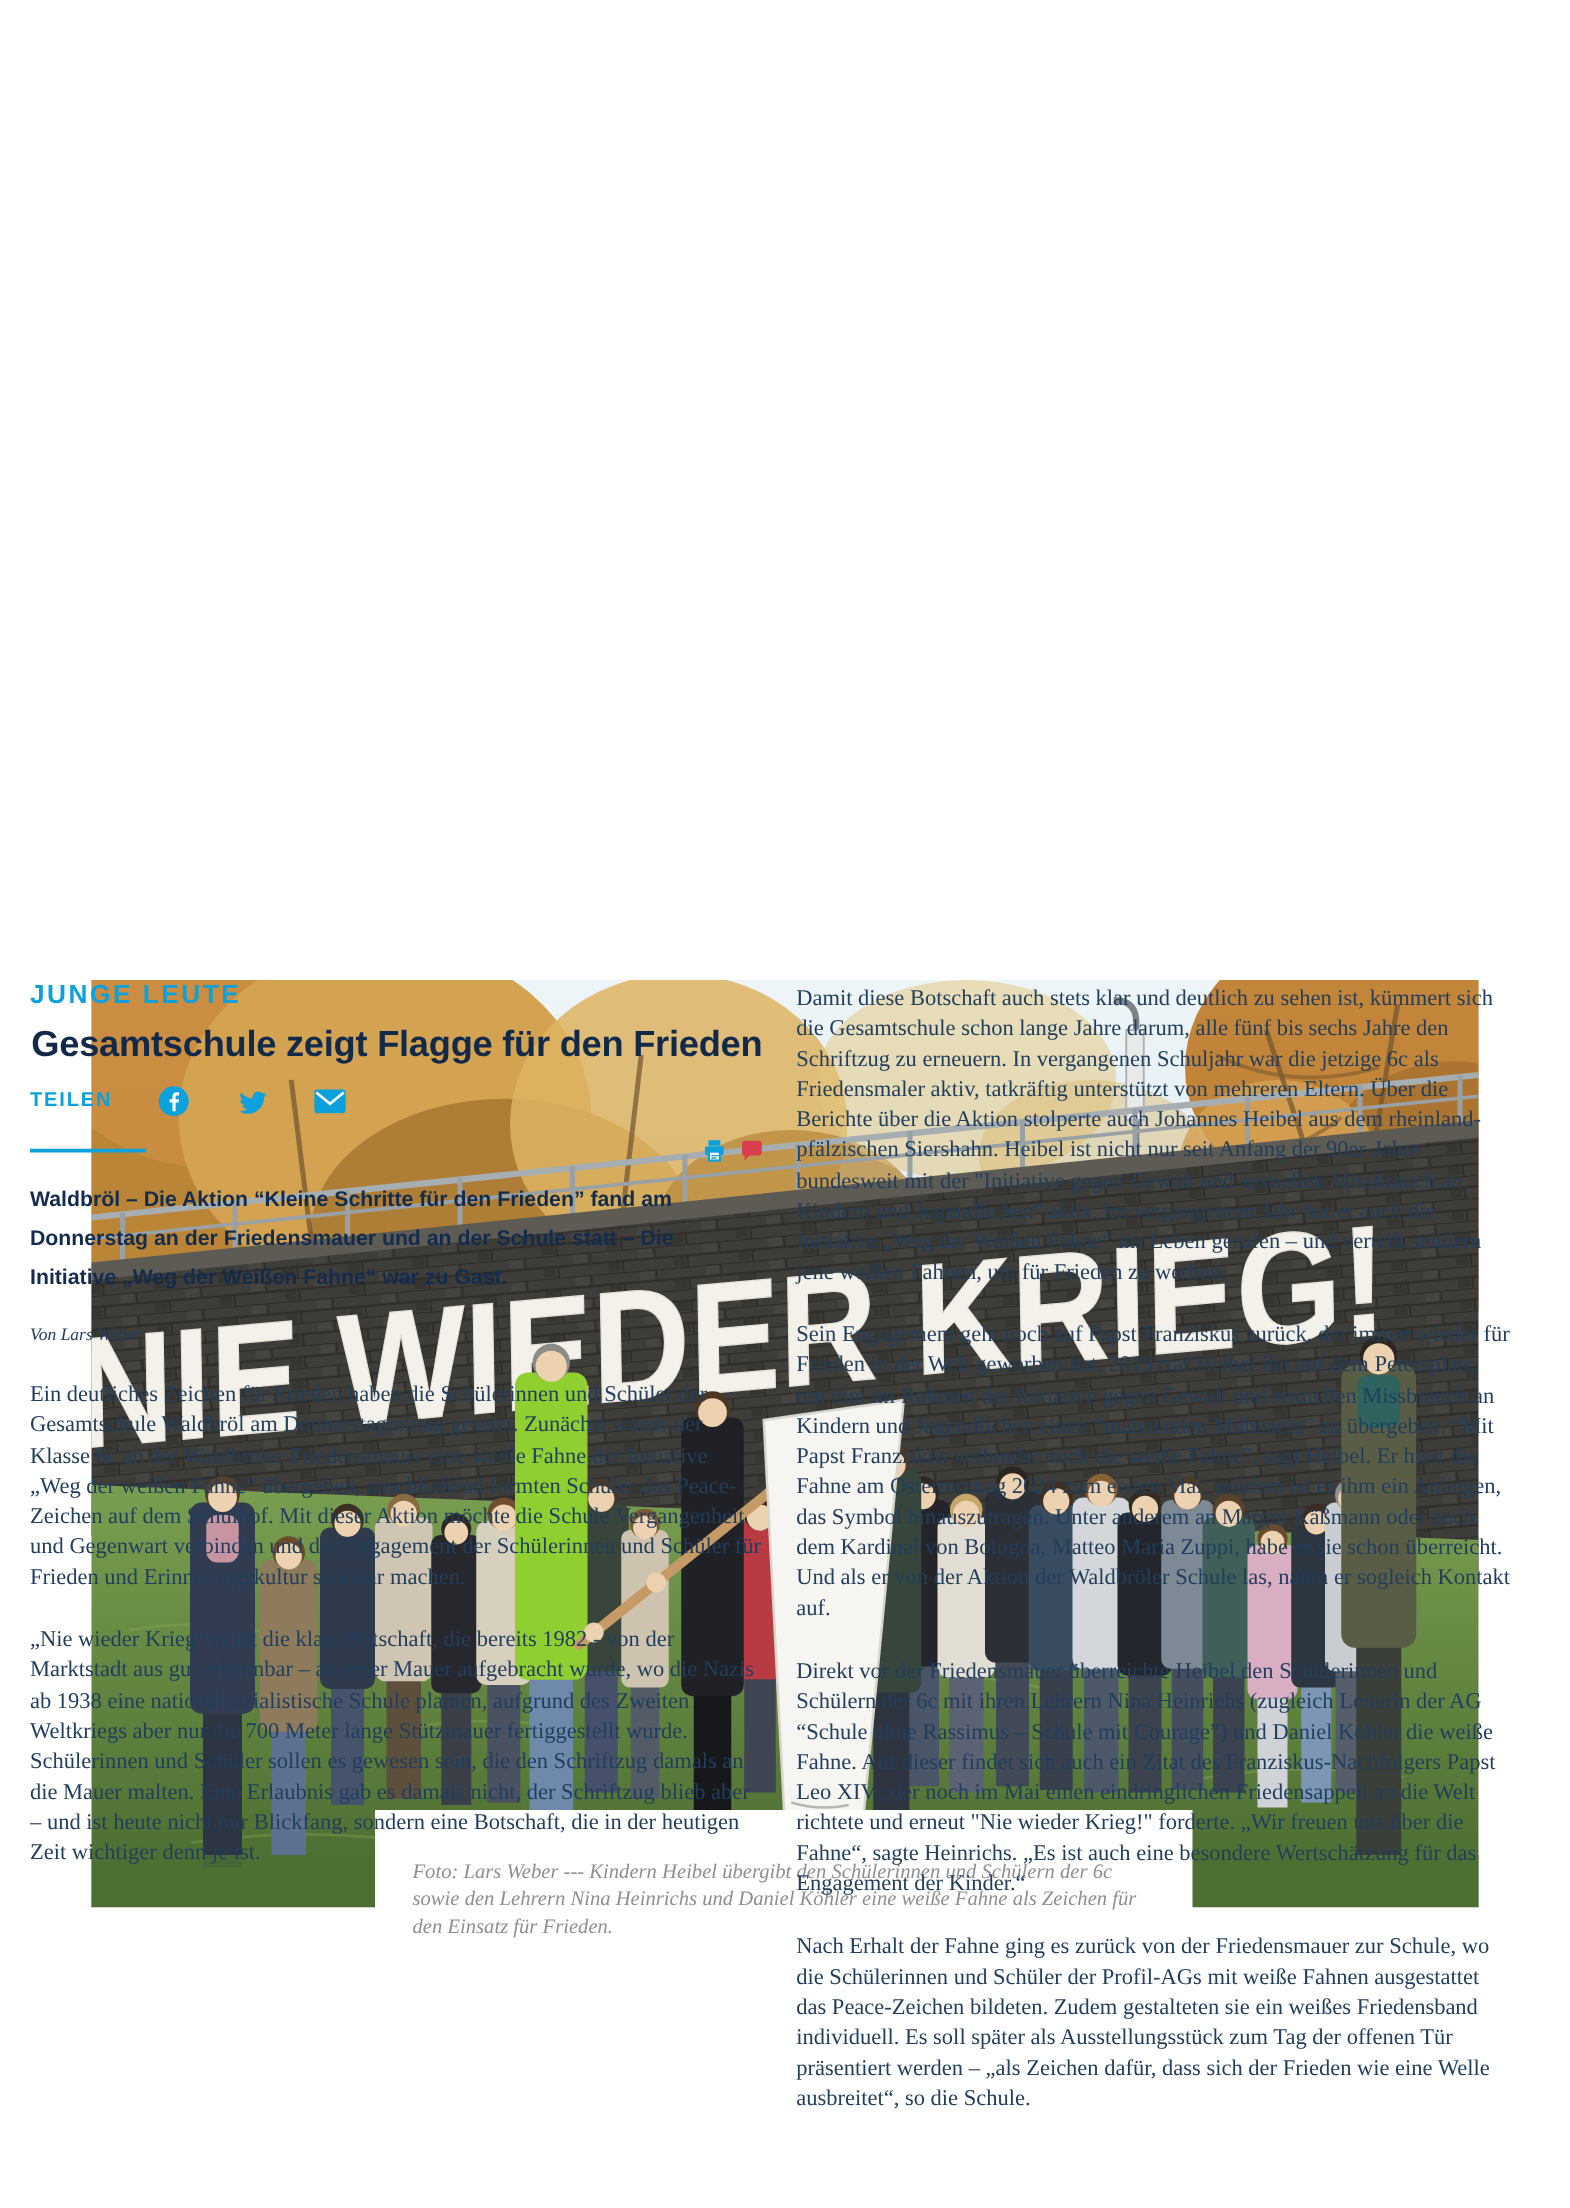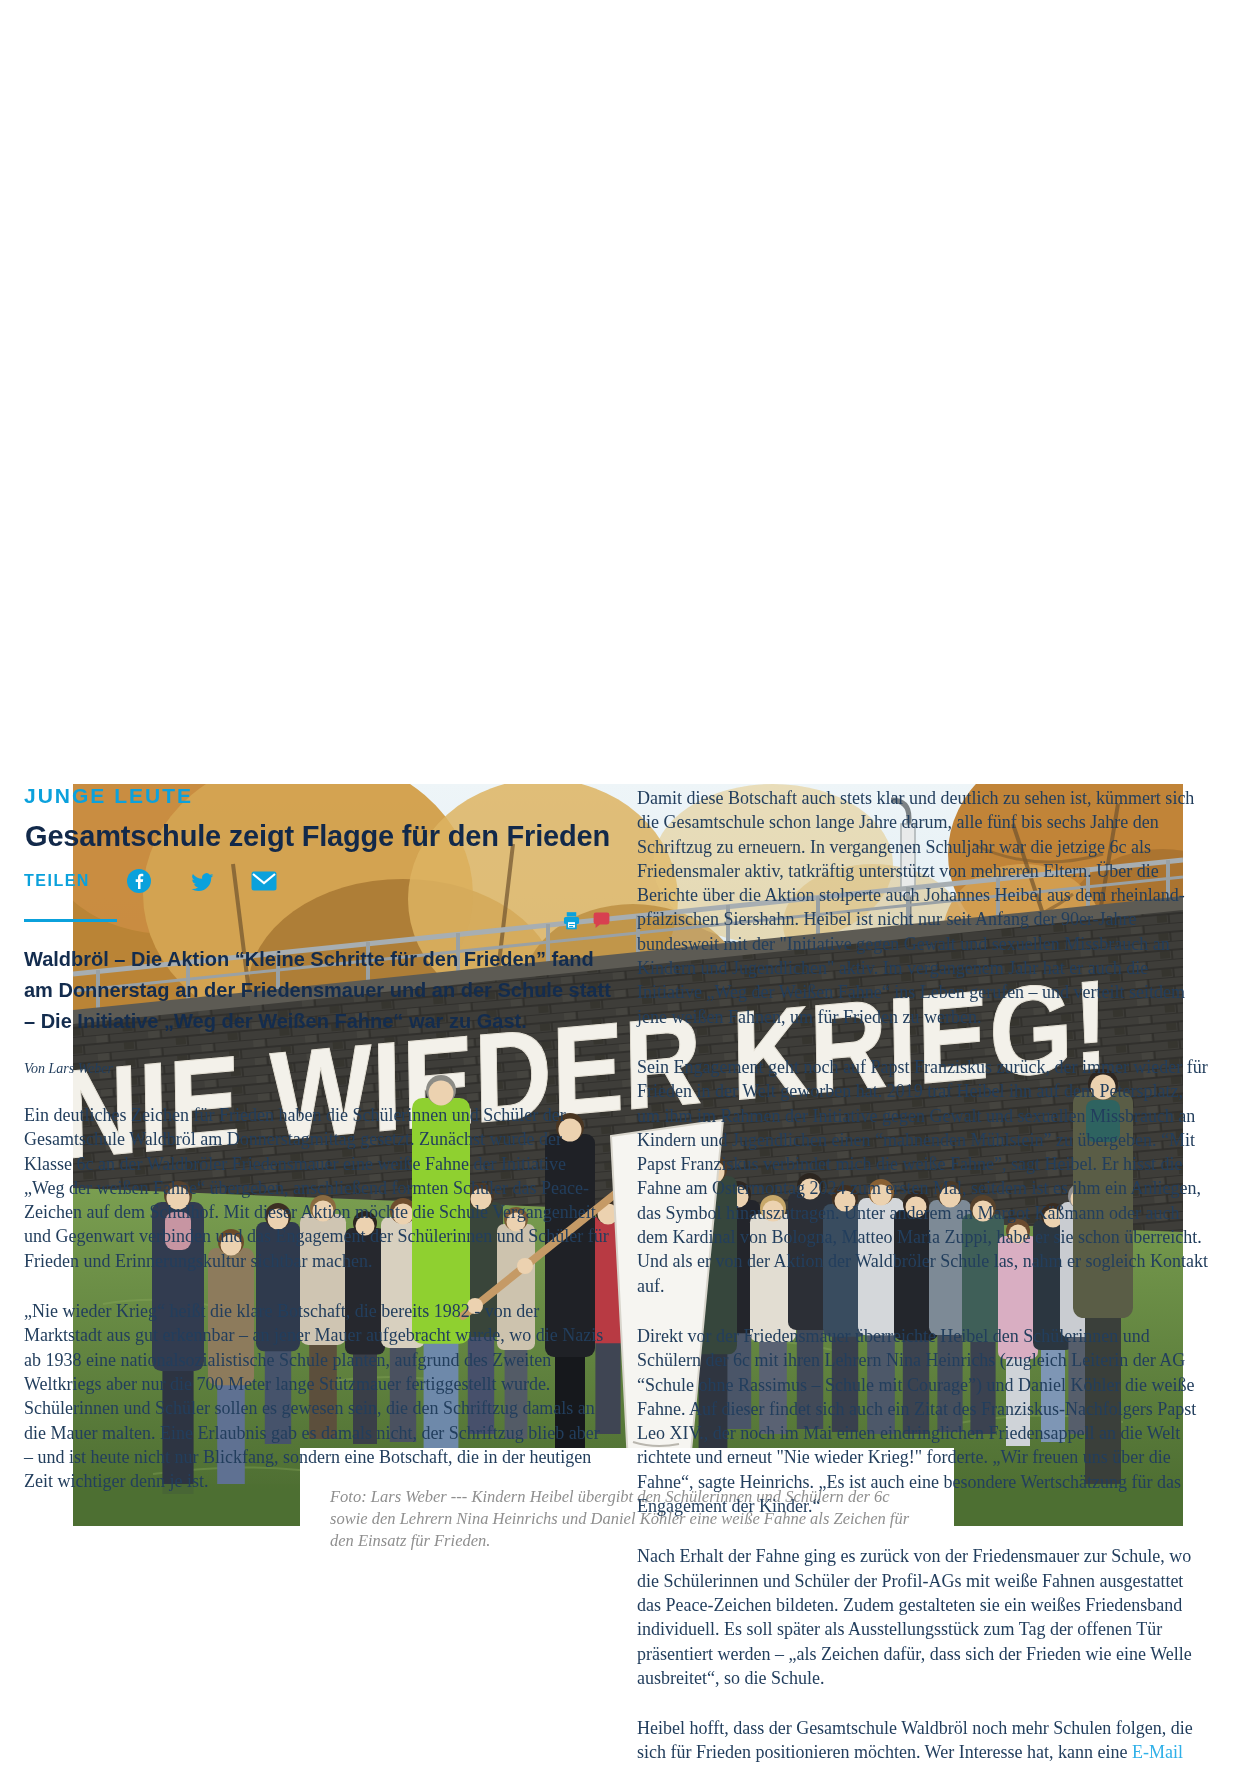--- a/index.html
+++ b/index.html
@@ -42,21 +42,21 @@
   .meta-row{display:flex;align-items:center;justify-content:space-between;margin:6px 0 14px 0;height:20px;}
   .separator{width:93px;height:3px;background:#0ba1dc;}
   .meta-icons{display:flex;gap:11px;align-items:center;}
   .meta-icons .share-btn{width:19px;height:19px;}
 
   .date{
     font-family:"Liberation Serif",serif;font-style:italic;font-size:16px;
     color:#8c8c8c;margin:0 0 22px 0;
   }
   .lead{
-    font-family:"Liberation Sans",sans-serif;font-weight:700;font-size:20px;
+    font-family:"Liberation Sans",sans-serif;font-weight:700;font-size:17px;
     line-height:31px;color:#132c4e;margin:0 0 24px 0;
   }
   .byline{
     font-style:italic;font-size:14px;color:#223e5d;margin:16px 0 26px 0;
   }
   .body-p{
     font-size:18px;line-height:24.3px;color:#223e5d;margin:0 0 26px 0;
   }
   .col-right .body-p:first-child{margin-top:2px;}
   .link{color:#2fb0e8;text-decoration:none;cursor:pointer;}
@@ -313,18 +313,15 @@
       <p class="byline">Von Lars Weber</p>
       <p class="body-p">Ein deutliches Zeichen für Frieden haben die Schülerinnen und Schüler der Gesamtschule Waldbröl am Donnerstagmittag gesetzt. Zunächst wurde der Klasse 6c an der Waldbröler Friedensmauer eine weiße Fahne der Initiative „Weg der weißen Fahne“ übergeben, anschließend formten Schüler das Peace-Zeichen auf dem Schulhof. Mit dieser Aktion möchte die Schule Vergangenheit und Gegenwart verbinden und das Engagement der Schülerinnen und Schüler für Frieden und Erinnerungskultur sichtbar machen.</p>
       <p class="body-p">„Nie wieder Krieg“ heißt die klare Botschaft, die bereits 1982 - von der Marktstadt aus gut erkennbar – an jener Mauer aufgebracht wurde, wo die Nazis ab 1938 eine nationalsozialistische Schule planten, aufgrund des Zweiten Weltkriegs aber nur die 700 Meter lange Stützmauer fertiggestellt wurde. Schülerinnen und Schüler sollen es gewesen sein, die den Schriftzug damals an die Mauer malten. Eine Erlaubnis gab es damals nicht, der Schriftzug blieb aber – und ist heute nicht nur Blickfang, sondern eine Botschaft, die in der heutigen Zeit wichtiger denn je ist.</p>
     </div>
 
     <div class="col-right">
       <p class="body-p">Damit diese Botschaft auch stets klar und deutlich zu sehen ist, kümmert sich die Gesamtschule schon lange Jahre darum, alle fünf bis sechs Jahre den Schriftzug zu erneuern. In vergangenen Schuljahr war die jetzige 6c als Friedensmaler aktiv, tatkräftig unterstützt von mehreren Eltern. Über die Berichte über die Aktion stolperte auch Johannes Heibel aus dem rheinland-pfälzischen Siershahn. Heibel ist nicht nur seit Anfang der 90er-Jahre bundesweit mit der "Initiative gegen Gewalt und sexuellen Missbrauch an Kindern und Jugendlichen" aktiv. Im vergangenem Jahr hat er auch die Initiative „Weg der Weißen Fahne“ ins Leben gerufen – und verteilt seitdem jene weißen Fahnen, um für Frieden zu werben.</p>
       <p class="body-p">Sein Engagement geht noch auf Papst Franziskus zurück, der immer wieder für Frieden in der Welt geworben hat. 2019 traf Heibel ihn auf dem Petersplatz, um ihm im Rahmen der Initiative gegen Gewalt und sexuellen Missbrauch an Kindern und Jugendlichen einen “mahnenden Mühlstein” zu übergeben. “Mit Papst Franziskus verbindet mich die weiße Fahne”, sagt Heibel. Er hisst die Fahne am Ostermontag 2024 zum ersten Mal, seitdem ist es ihm ein Anliegen, das Symbol hinauszutragen. Unter anderem an Margot Käßmann oder auch dem Kardinal von Bologna, Matteo Maria Zuppi, habe er sie schon überreicht. Und als er von der Aktion der Waldbröler Schule las, nahm er sogleich Kontakt auf.</p>
       <p class="body-p">Direkt vor der Friedensmauer überreichte Heibel den Schülerinnen und Schülern der 6c mit ihren Lehrern Nina Heinrichs (zugleich Leiterin der AG “Schule ohne Rassimus – Schule mit Courage”) und Daniel Köhler die weiße Fahne. Auf dieser findet sich auch ein Zitat des Franziskus-Nachfolgers Papst Leo XIV., der noch im Mai einen eindringlichen Friedensappell an die Welt richtete und erneut "Nie wieder Krieg!" forderte. „Wir freuen uns über die Fahne“, sagte Heinrichs. „Es ist auch eine besondere Wertschätzung für das Engagement der Kinder.“</p>
       <p class="body-p">Nach Erhalt der Fahne ging es zurück von der Friedensmauer zur Schule, wo die Schülerinnen und Schüler der Profil-AGs mit weiße Fahnen ausgestattet das Peace-Zeichen bildeten. Zudem gestalteten sie ein weißes Friedensband individuell. Es soll später als Ausstellungsstück zum Tag der offenen Tür präsentiert werden – „als Zeichen dafür, dass sich der Frieden wie eine Welle ausbreitet“, so die Schule.</p>
-      <p class="body-p">
-        <span>Heibel hofft, dass der Gesamtschule Waldbröl noch mehr Schulen folgen, die sich für Frieden positionieren möchten. Wer Interesse hat, kann eine </span><a class="link">E-Mail</a>
-      </p>
     </div>
   </div>
 </div>
 
 </body></html>

